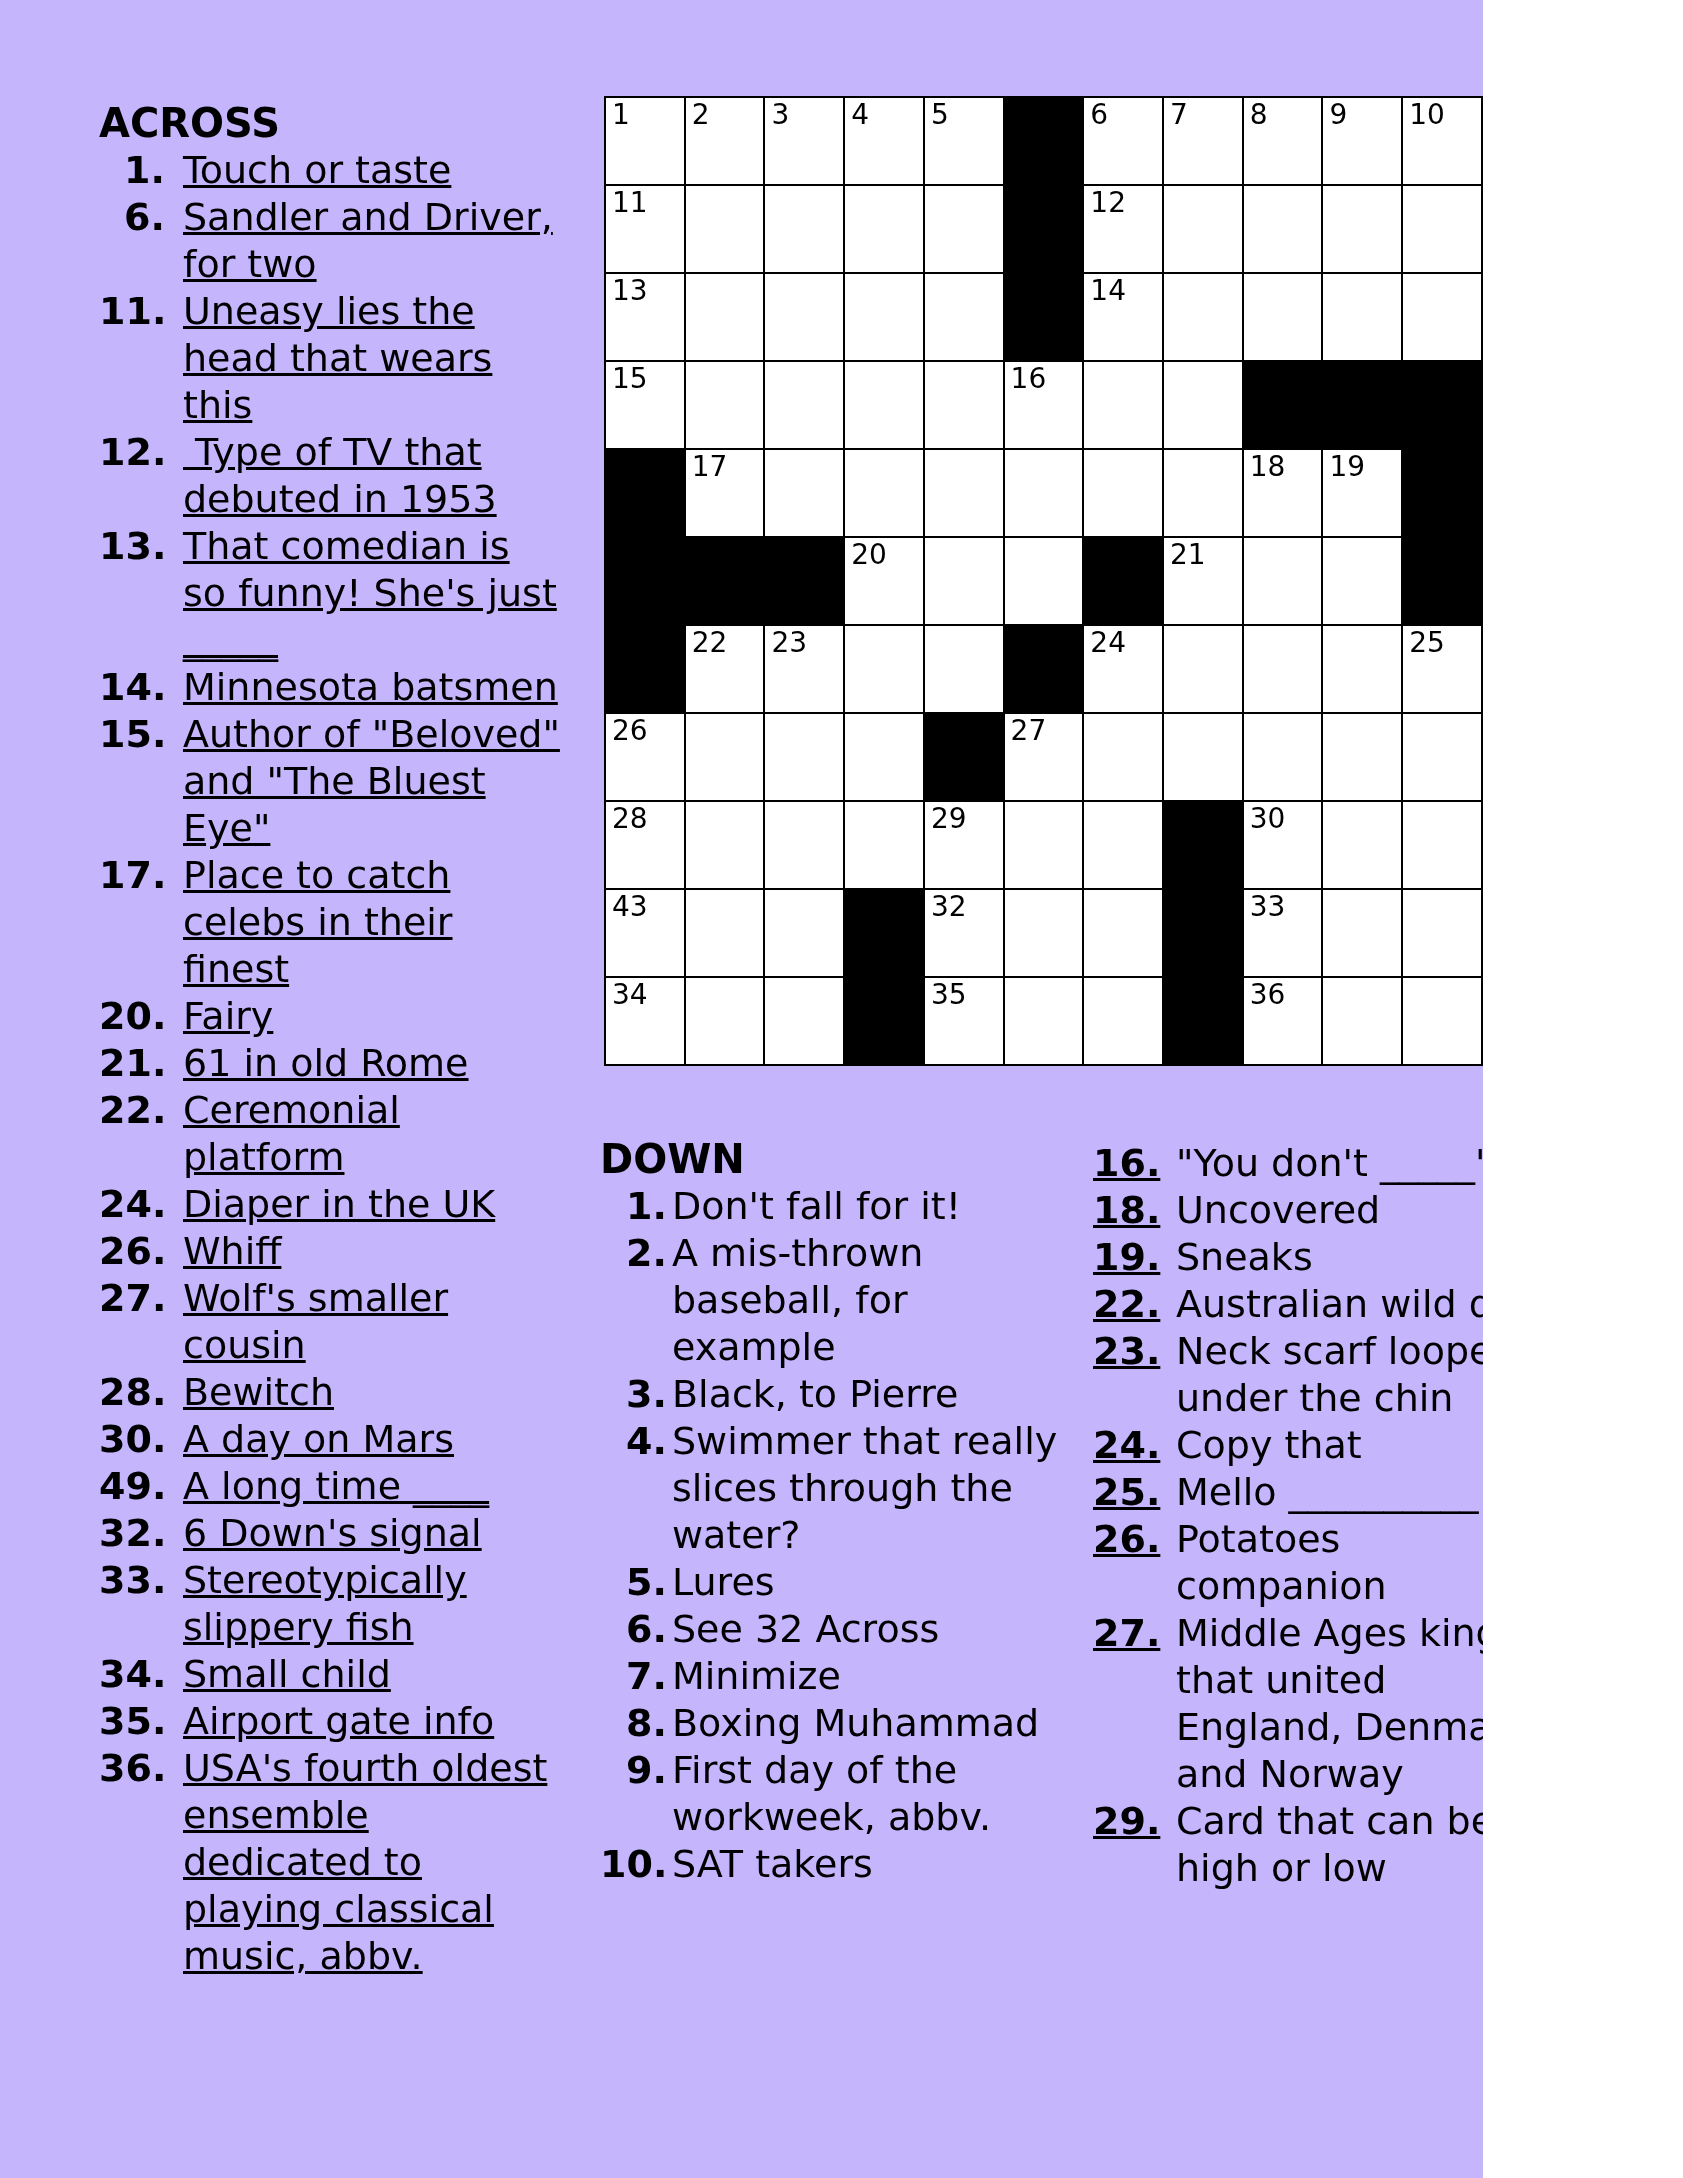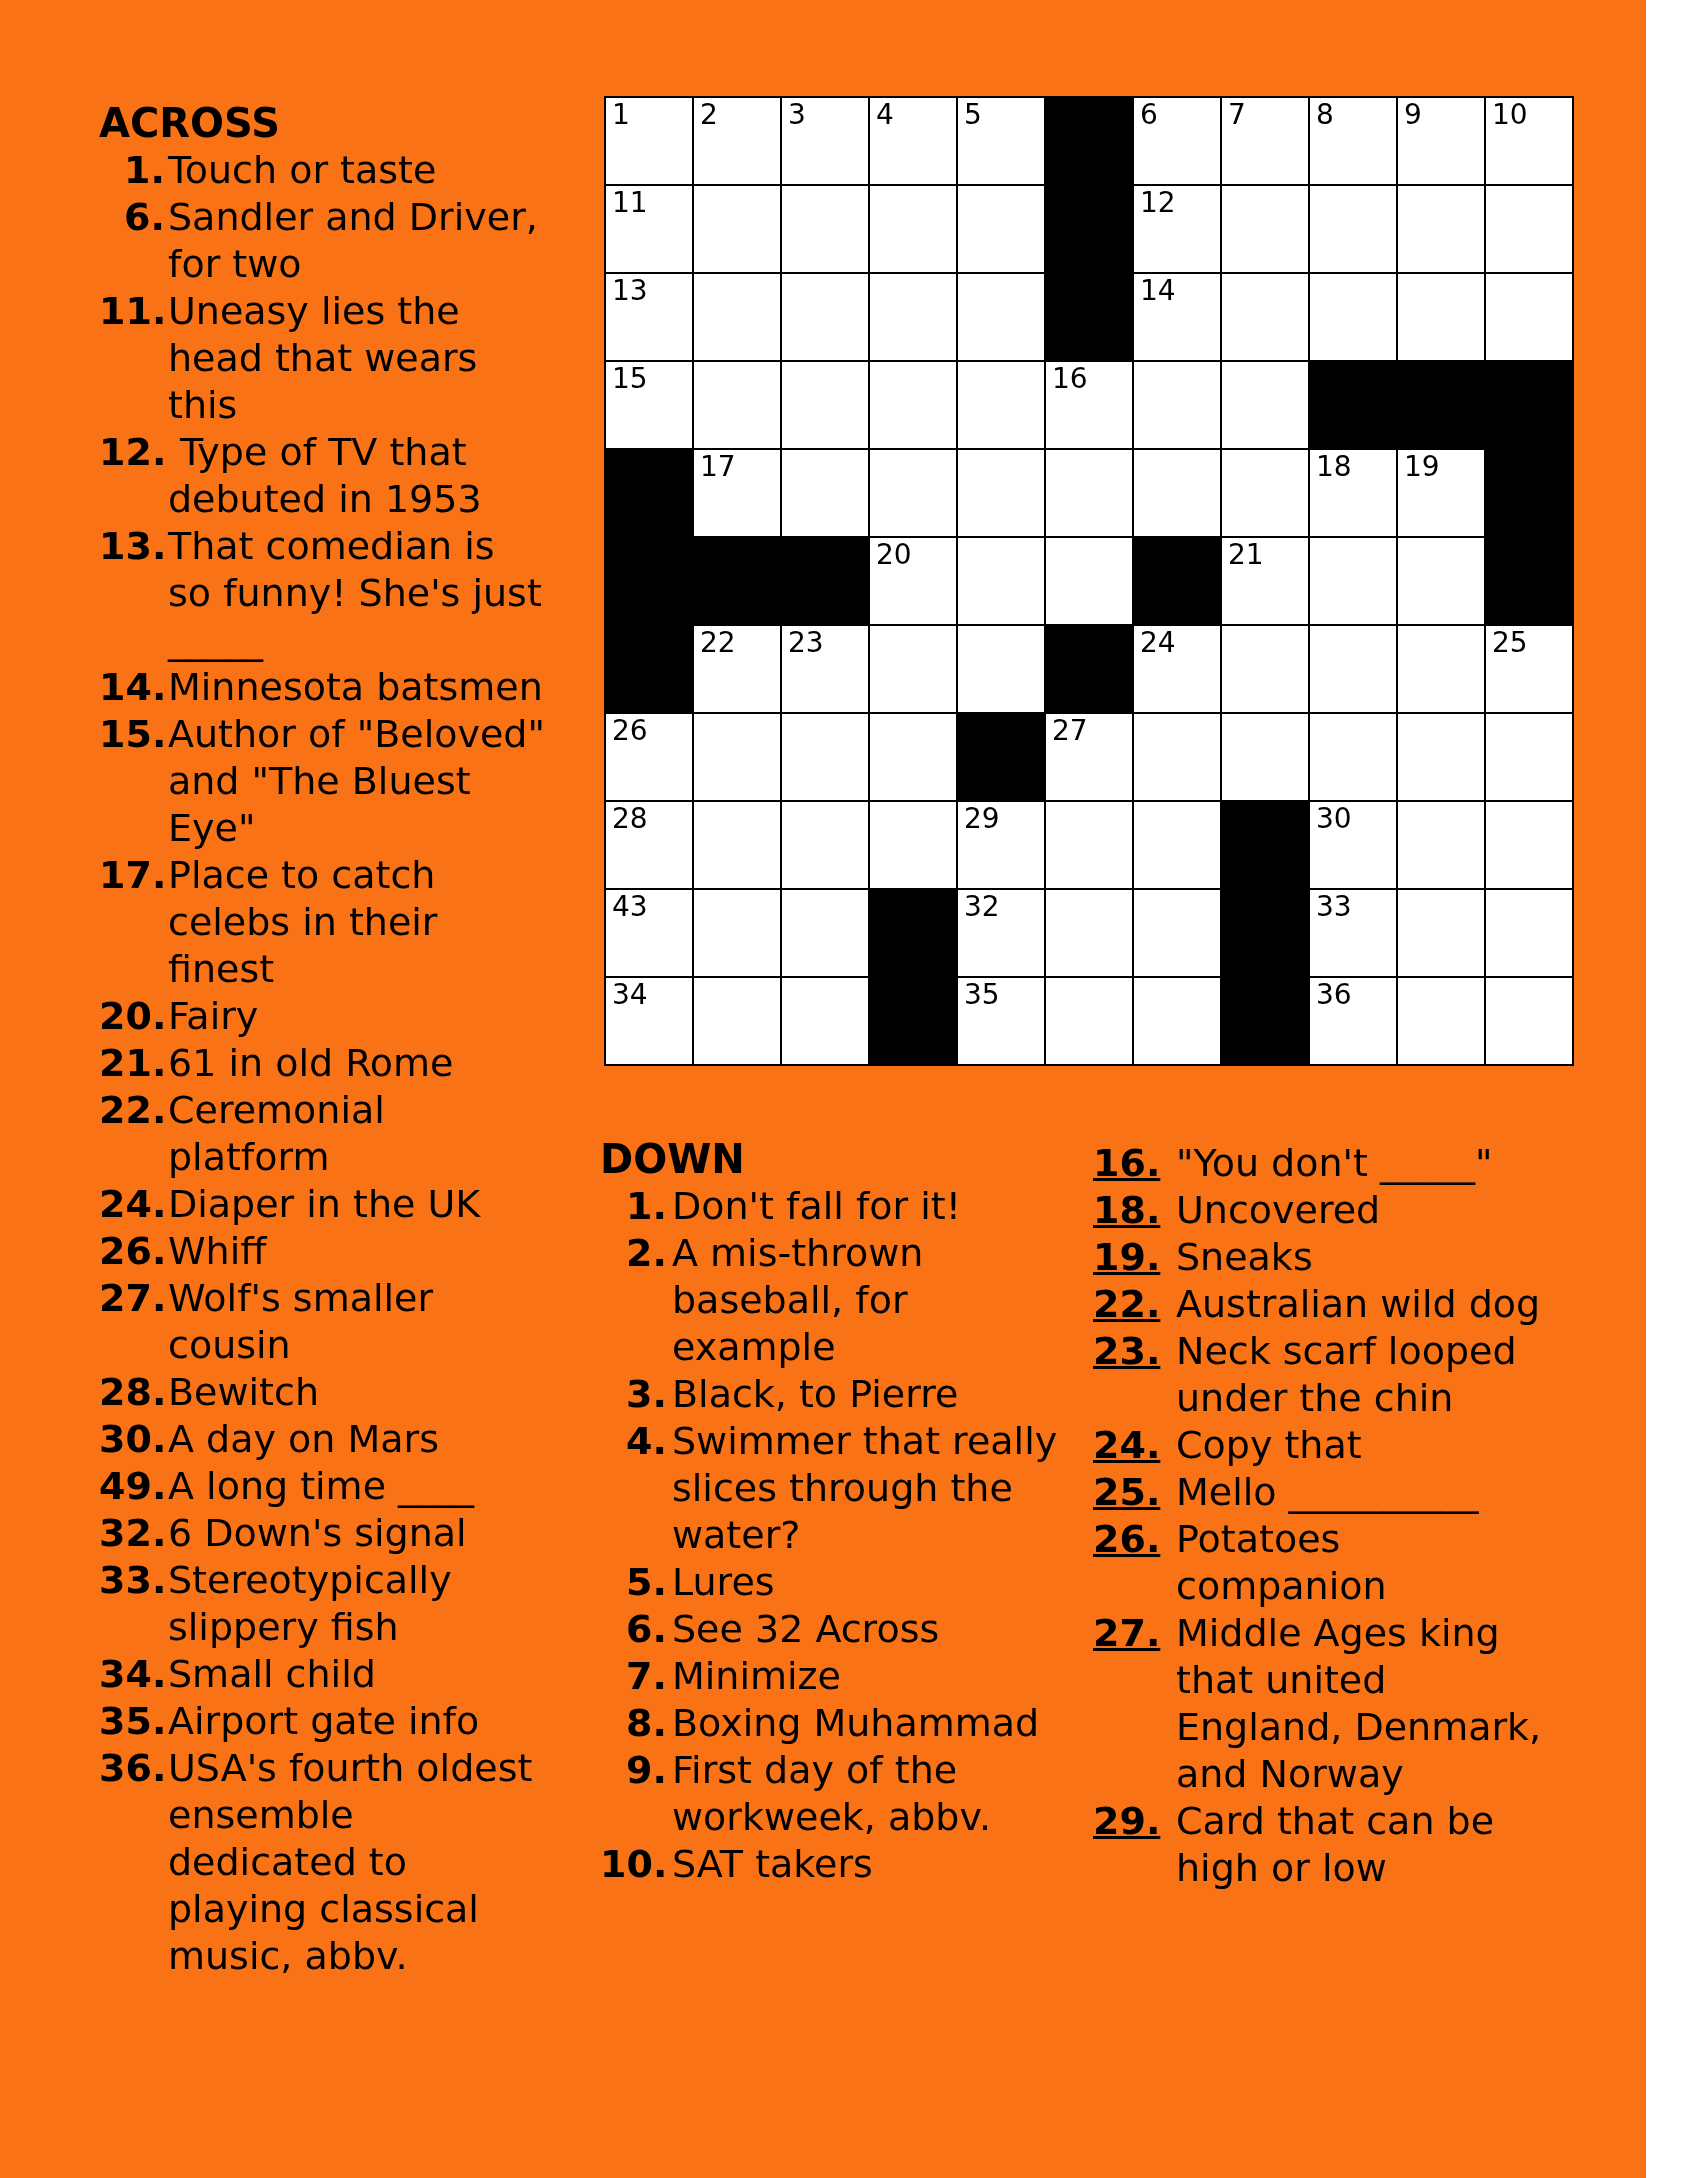--- a/index.html
+++ b/index.html
@@ -2,23 +2,23 @@
 <html><head>
 <meta charset="utf-8">
 <style>
   html, body {
     margin: 0;
     padding: 0;
     background: #ffffff;
   }
   .page {
     position: relative;
-    width: 1646px;
+    width: 1483px;
     height: 2178px;
-    background: #f97316;
+    background: #c4b5fd;
     color: #000000;
     font-family: "DejaVu Sans", sans-serif;
     overflow: hidden;
   }
 
   
   .grid-wrap {
     position: absolute;
     left: 604px;
     top: 96px;
@@ -70,21 +70,21 @@
     white-space: pre;
   }
   .clue-text {
     font-size: 38px;
     line-height: 47px;
     white-space: pre;
   }
 
   #across-section { left: 99px; top: 100px; }
   #across-section .clue-num { width: 66px; }
-  #across-section .clue-text { margin-left: 3px; }
+  #across-section .clue-text { margin-left: 18px; text-decoration: underline; }
 
   #down-left-section { left: 600px; top: 1136px; }
   #down-left-section .clue-num { width: 67px; }
   #down-left-section .clue-text { margin-left: 5px; }
 
   #down-right-section { left: 1093px; top: 1140px; }
   #down-right-section .clue-num { width: 67px; text-decoration: underline; }
   #down-right-section .clue-text { margin-left: 16px; }
 </style>
 </head>

